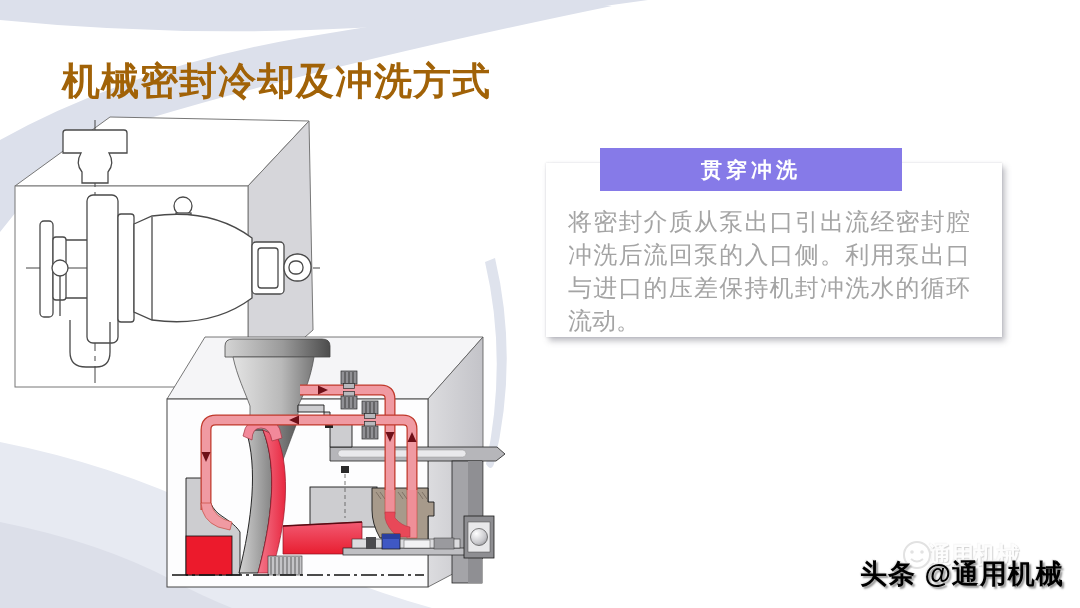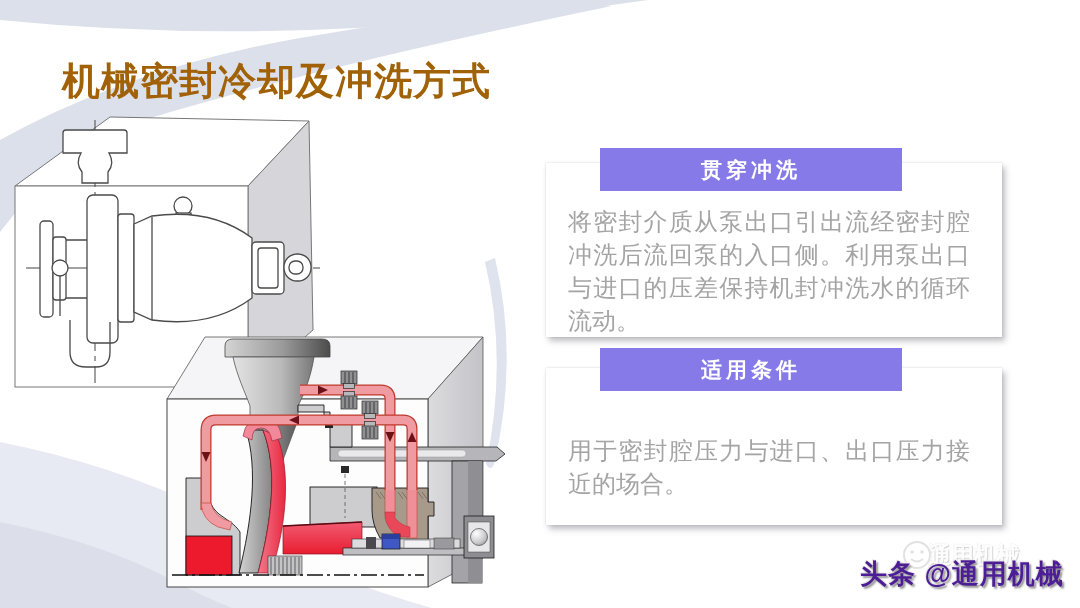--- a/index.html
+++ b/index.html
@@ -18,21 +18,21 @@
        left:22px;width:402px;text-align:justify;}
   .card1{left:546px;top:163px;width:456px;height:174px;}
   .card1 .card-body{top:42px;}
   .card2{left:546px;top:368px;width:456px;height:157px;}
   .card2 .card-header{top:-20px;}
   .card2 .card-body{top:66px;}
   .wm-ghost{position:absolute;left:928px;top:540px;font-size:23px;font-weight:bold;
        color:#fdfdfd;white-space:nowrap;
        text-shadow:1px 1px 1px #d2d2d2,-1px -1px 1px #f6f6f6;text-align:center;}
   .wm-main{position:absolute;left:860px;top:556px;font-size:27px;font-weight:bold;
-       color:#4c1d95;white-space:nowrap;letter-spacing:1px;
+       color:#000000;white-space:nowrap;letter-spacing:1px;
        text-shadow:2px 2px 2px #949494,-1px -1px 1px #e8e8e8;}
   .wm-logo{position:absolute;left:900px;top:538px;}
 </style>
 </head>
 <body>
 
 <div class="stage">
 
 <svg class="bg" width="1080" height="608" viewBox="0 0 1080 608">
   <defs>
@@ -194,24 +194,20 @@
   </g>
 </svg>
 
 <div class="slide-title">机械密封冷却及冲洗方式</div>
 
 <div class="card card1">
   <div class="card-header" style="background: rgb(134, 122, 232);">贯穿冲洗</div>
   <div class="card-body">将密封介质从泵出口引出流经密封腔冲洗后流回泵的入口侧。利用泵出口与进口的压差保持机封冲洗水的循环流动。</div>
 </div>
 
-<div class="card card2">
-  <div class="card-header" style="background: rgb(134, 122, 232);">适用条件</div>
-  <div class="card-body">用于密封腔压力与进口、出口压力接近的场合。</div>
-</div>
 
 <div class="wm-ghost">通用机械</div>
 <svg class="wm-logo" width="34" height="34" viewBox="0 0 34 34">
   <circle cx="17" cy="17" r="13" fill="none" stroke="#e2e2e2" stroke-width="2"></circle>
   <circle cx="12" cy="14" r="1.8" fill="#e2e2e2"></circle>
   <circle cx="22" cy="14" r="1.8" fill="#e2e2e2"></circle>
   <path d="M11,21 Q17,26 23,21" fill="none" stroke="#e2e2e2" stroke-width="2"></path>
 </svg>
 <div class="wm-main">头条 @通用机械</div>
 

